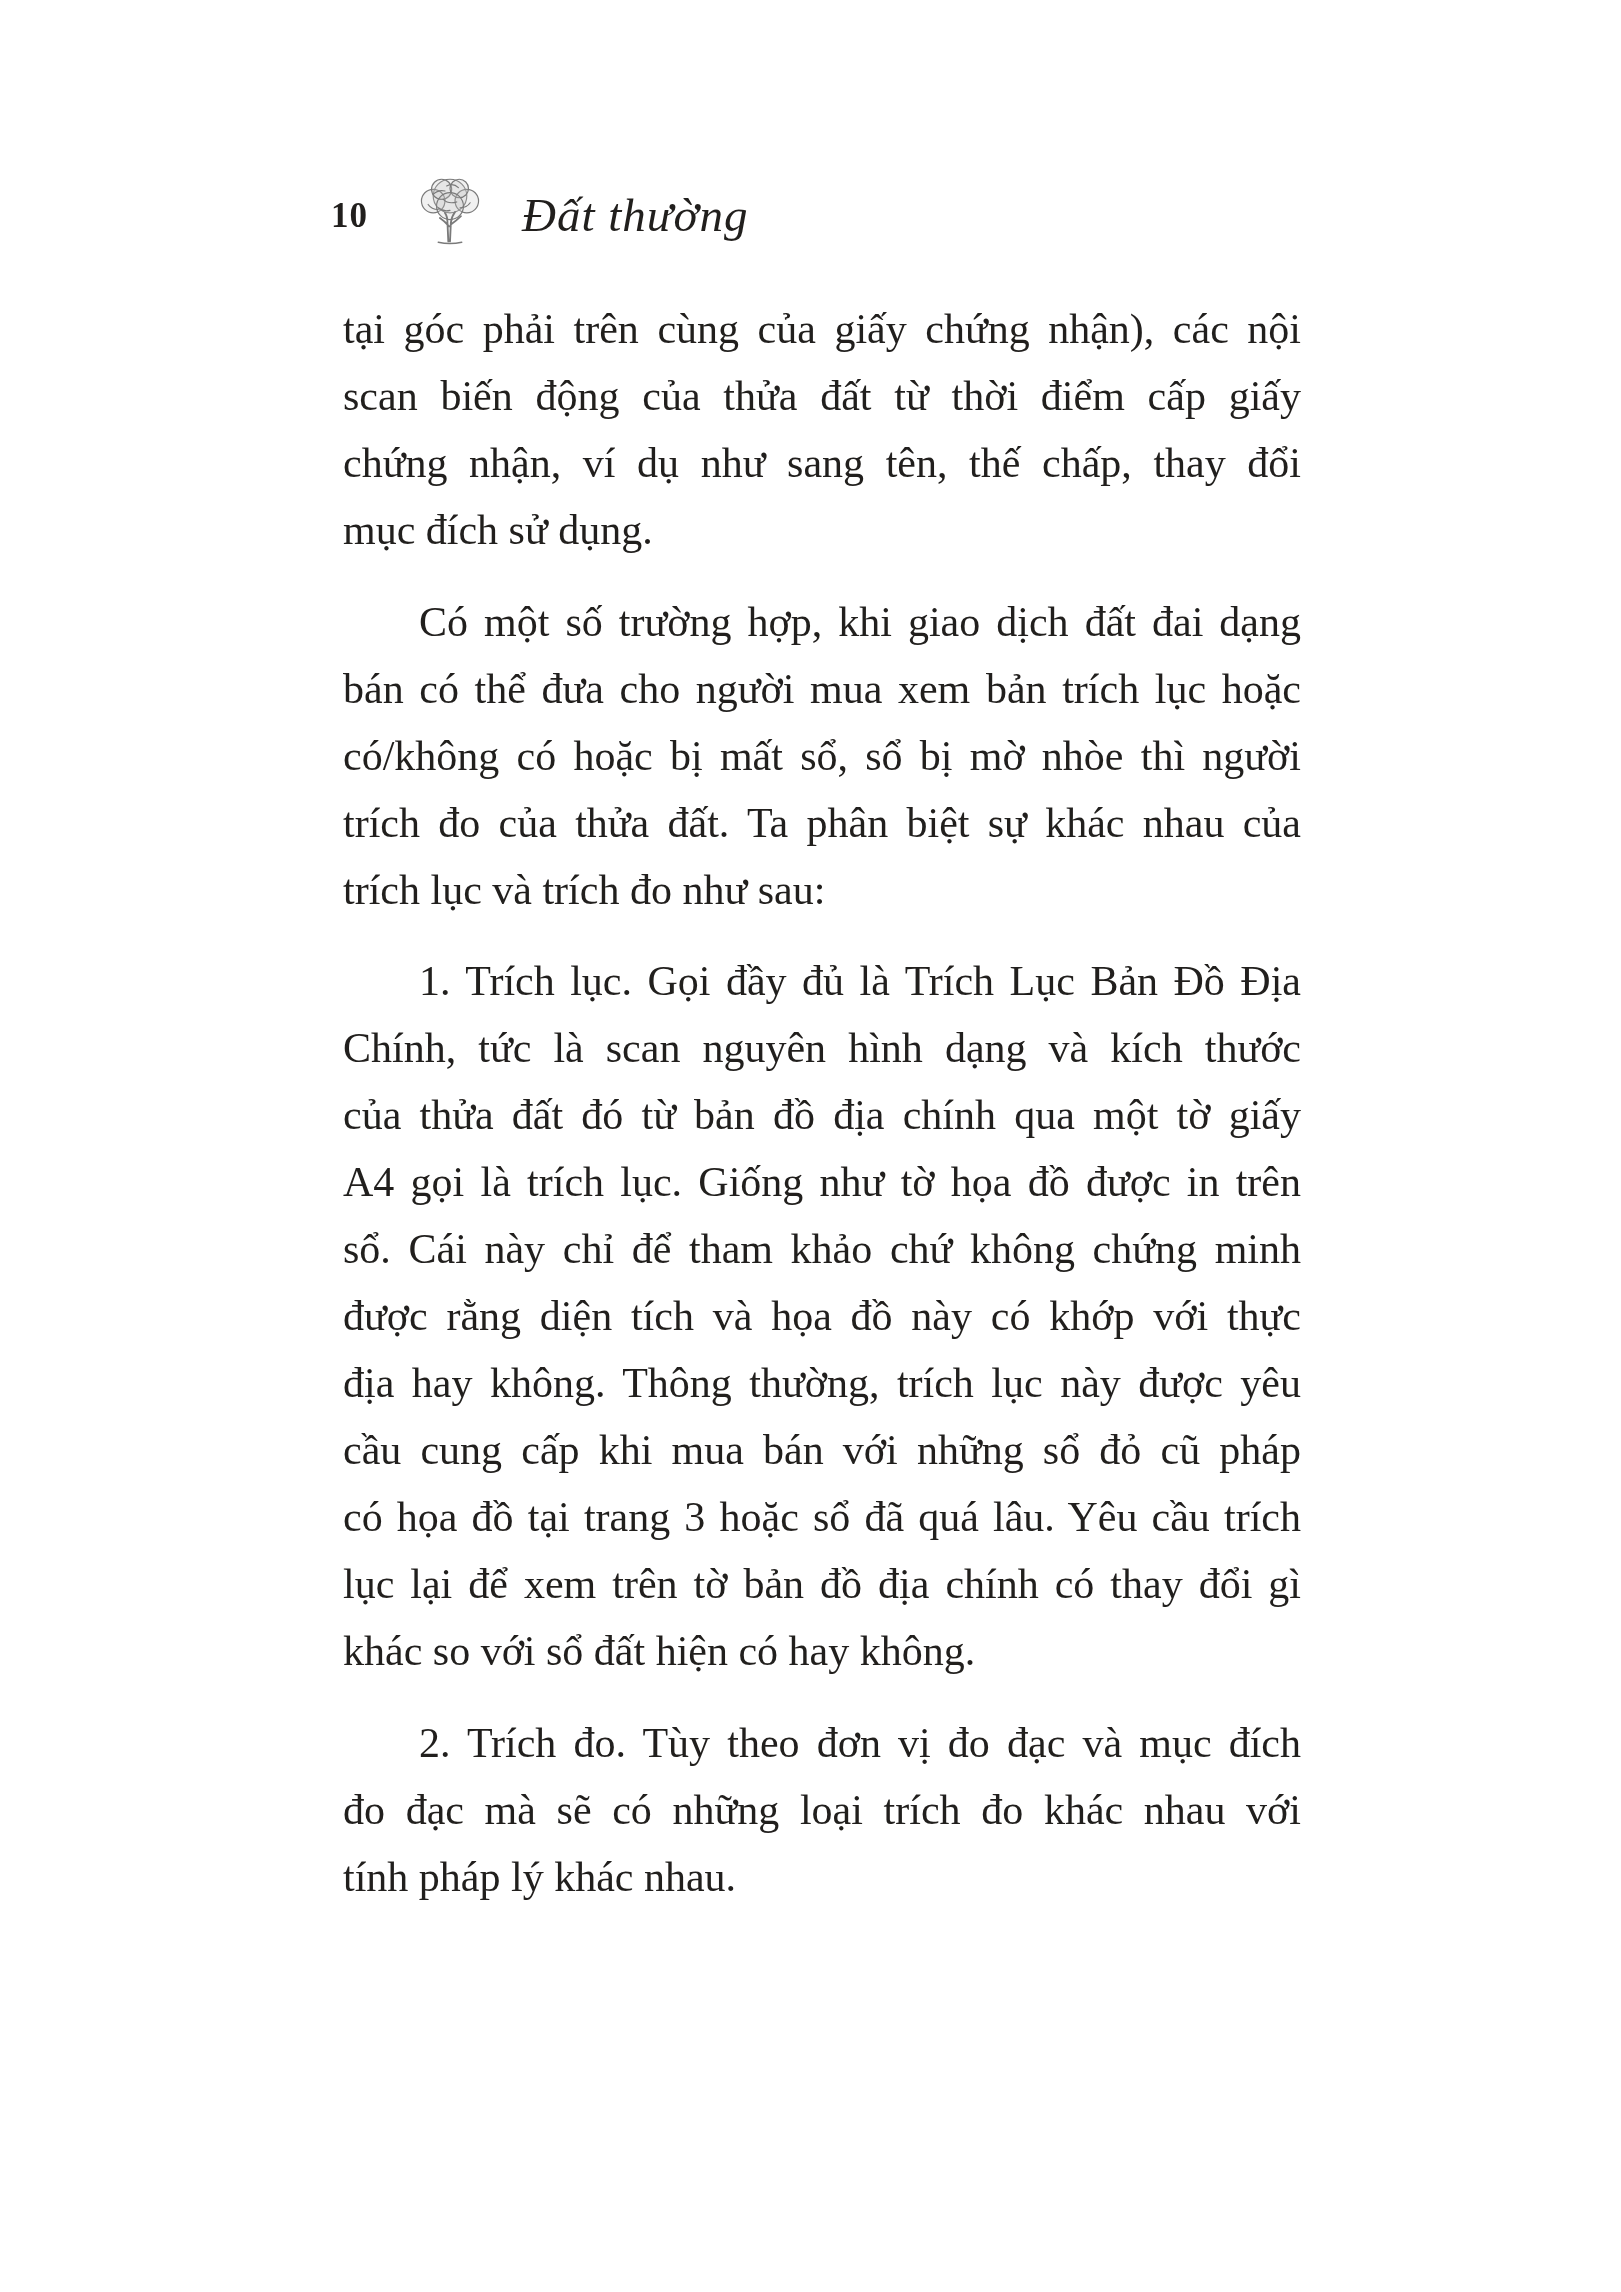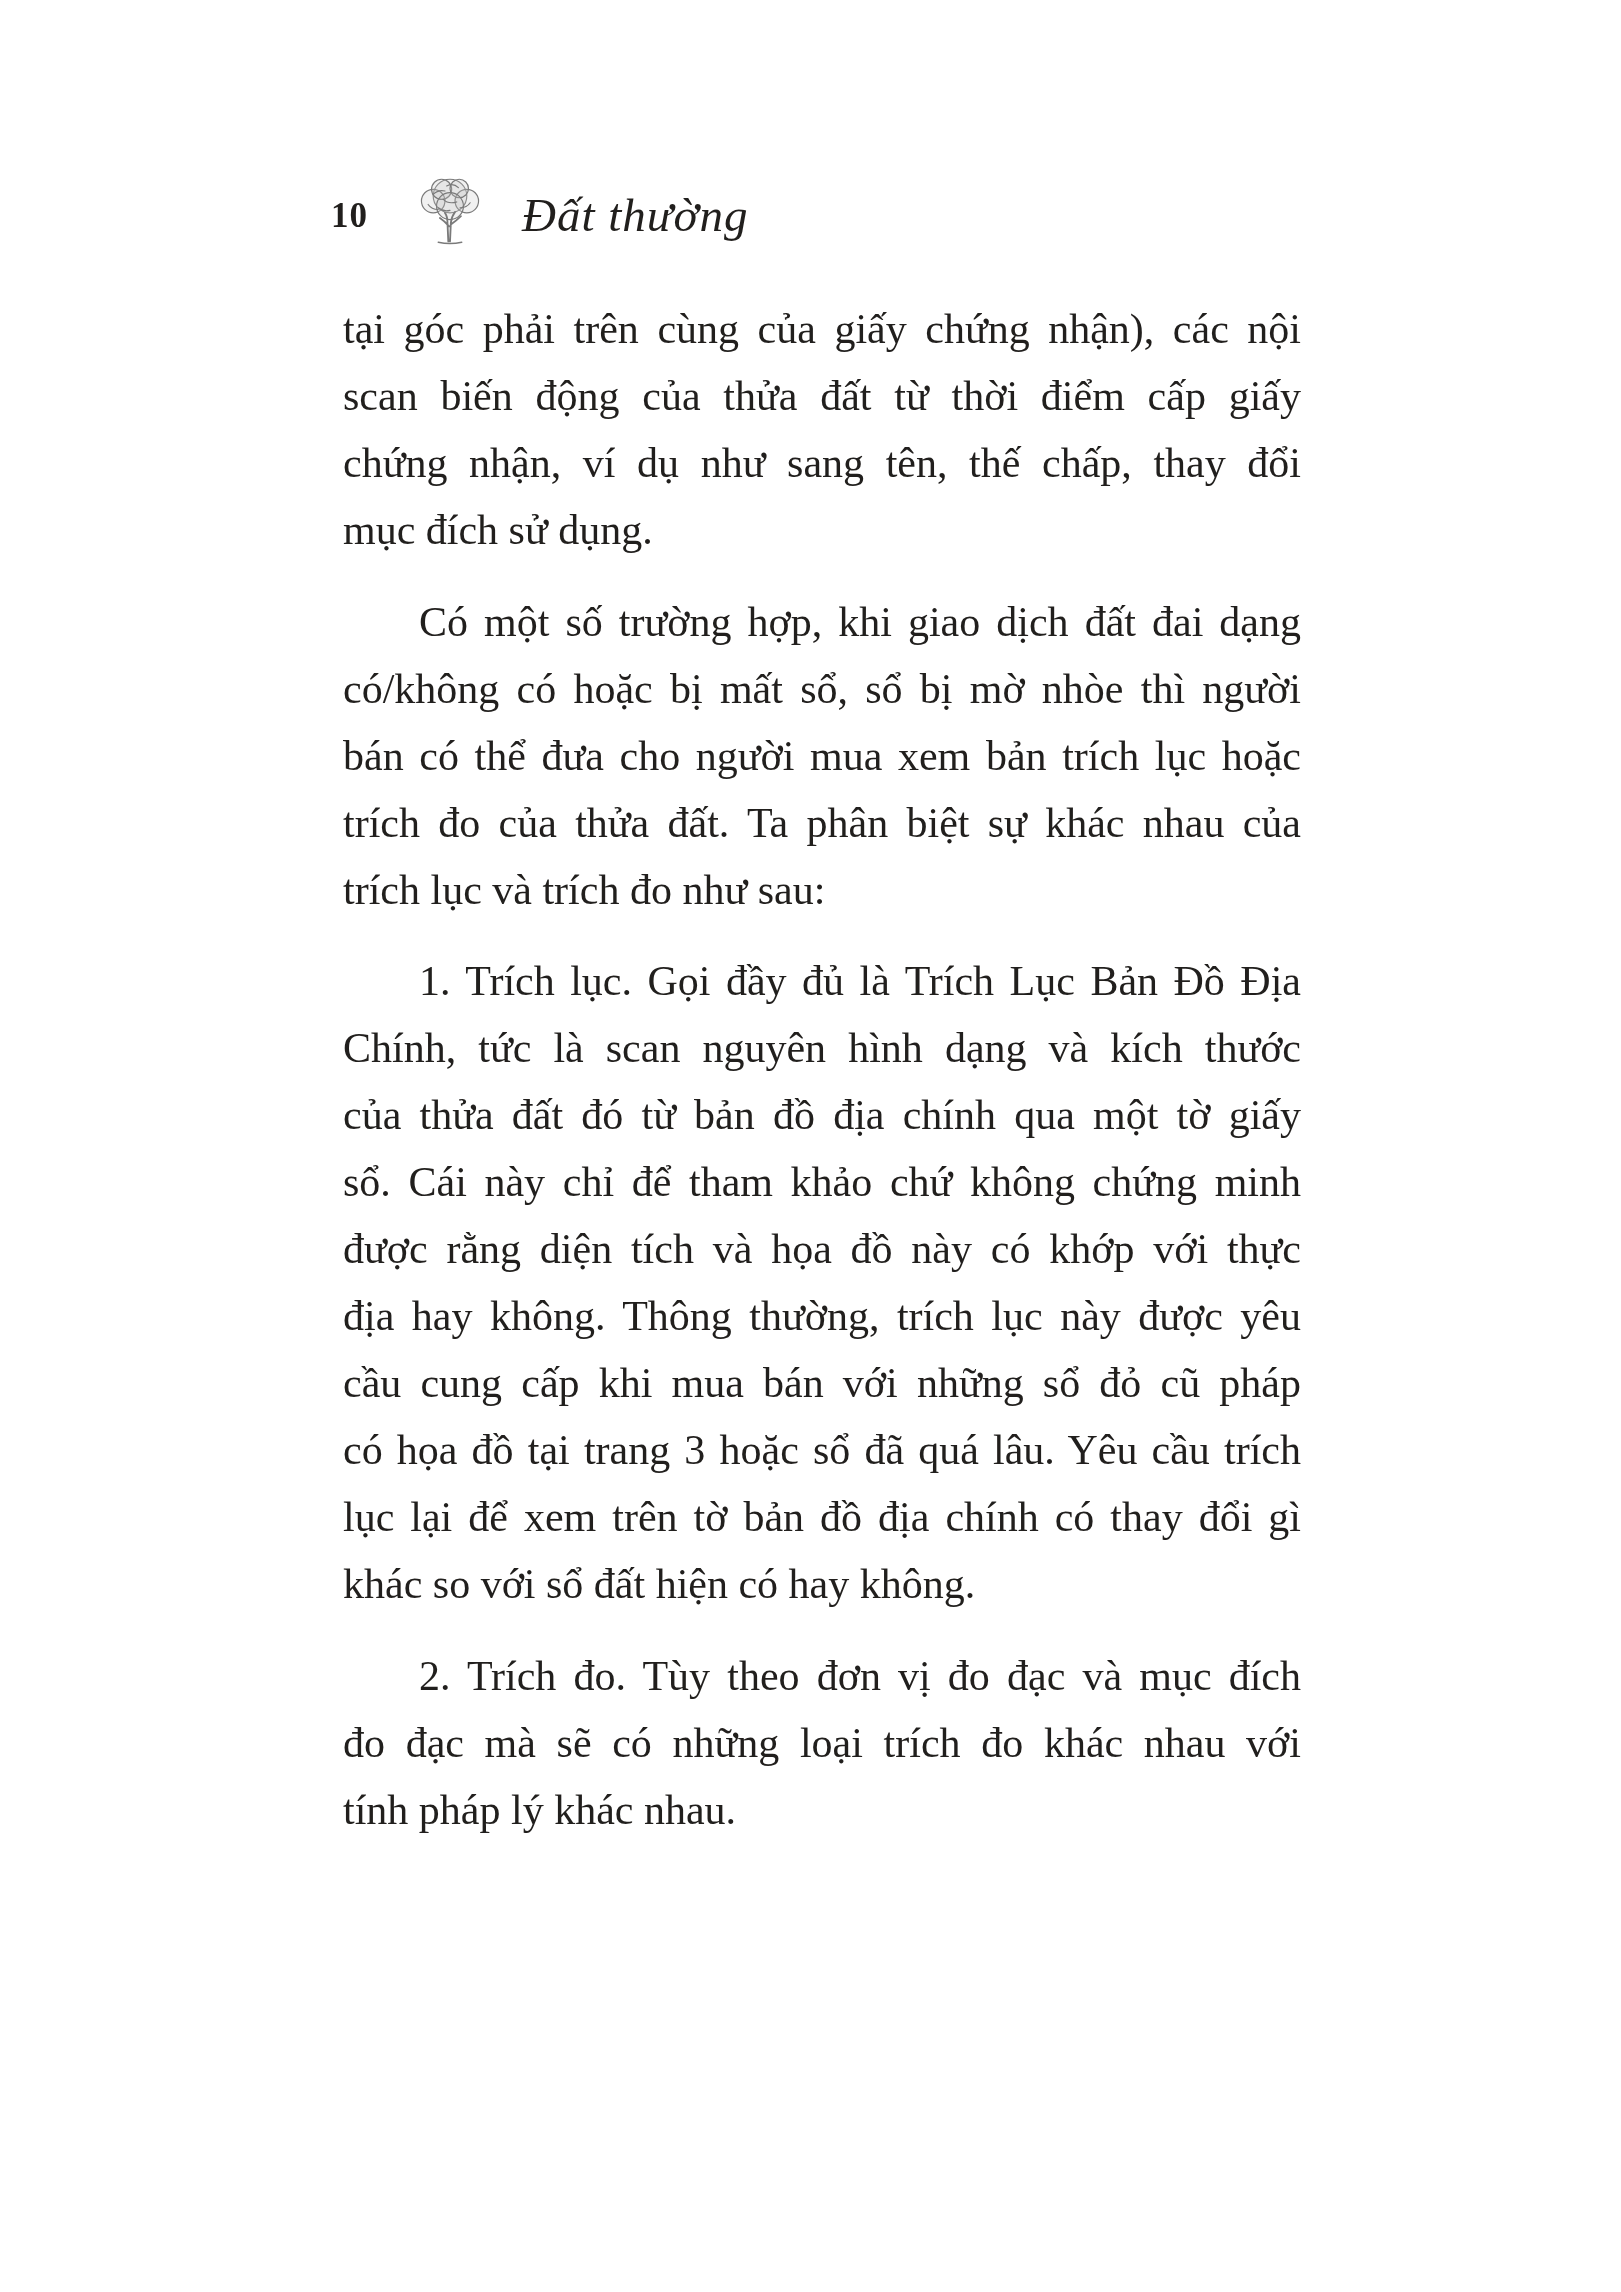--- a/index.html
+++ b/index.html
@@ -75,29 +75,30 @@
 
   <div class="body-text">
       <p class="para">
         <span class="line">tại góc phải trên cùng của giấy chứng nhận), các nội</span>
         <span class="line">scan biến động của thửa đất từ thời điểm cấp giấy</span>
         <span class="line">chứng nhận, ví dụ như sang tên, thế chấp, thay đổi</span>
         <span class="line last">mục đích sử dụng.</span>
       </p>
       <p class="para indented">
         <span class="line">Có một số trường hợp, khi giao dịch đất đai dạng</span>
+        <span class="line">bán có thể đưa cho người mua xem bản trích lục hoặc</span>
         <span class="line">có/không có hoặc bị mất sổ, sổ bị mờ nhòe thì người</span>
-        <span class="line">bán có thể đưa cho người mua xem bản trích lục hoặc</span>
         <span class="line">trích đo của thửa đất. Ta phân biệt sự khác nhau của</span>
         <span class="line last">trích lục và trích đo như sau:</span>
       </p>
       <p class="para indented">
         <span class="line">1. Trích lục. Gọi đầy đủ là Trích Lục Bản Đồ Địa</span>
         <span class="line">Chính, tức là scan nguyên hình dạng và kích thước</span>
         <span class="line">của thửa đất đó từ bản đồ địa chính qua một tờ giấy</span>
+        <span class="line">A4 gọi là trích lục. Giống như tờ họa đồ được in trên</span>
         <span class="line">sổ. Cái này chỉ để tham khảo chứ không chứng minh</span>
         <span class="line">được rằng diện tích và họa đồ này có khớp với thực</span>
         <span class="line">địa hay không. Thông thường, trích lục này được yêu</span>
         <span class="line">cầu cung cấp khi mua bán với những sổ đỏ cũ pháp</span>
         <span class="line">có họa đồ tại trang 3 hoặc sổ đã quá lâu. Yêu cầu trích</span>
         <span class="line">lục lại để xem trên tờ bản đồ địa chính có thay đổi gì</span>
         <span class="line last">khác so với sổ đất hiện có hay không.</span>
       </p>
       <p class="para indented">
         <span class="line">2. Trích đo. Tùy theo đơn vị đo đạc và mục đích</span>

